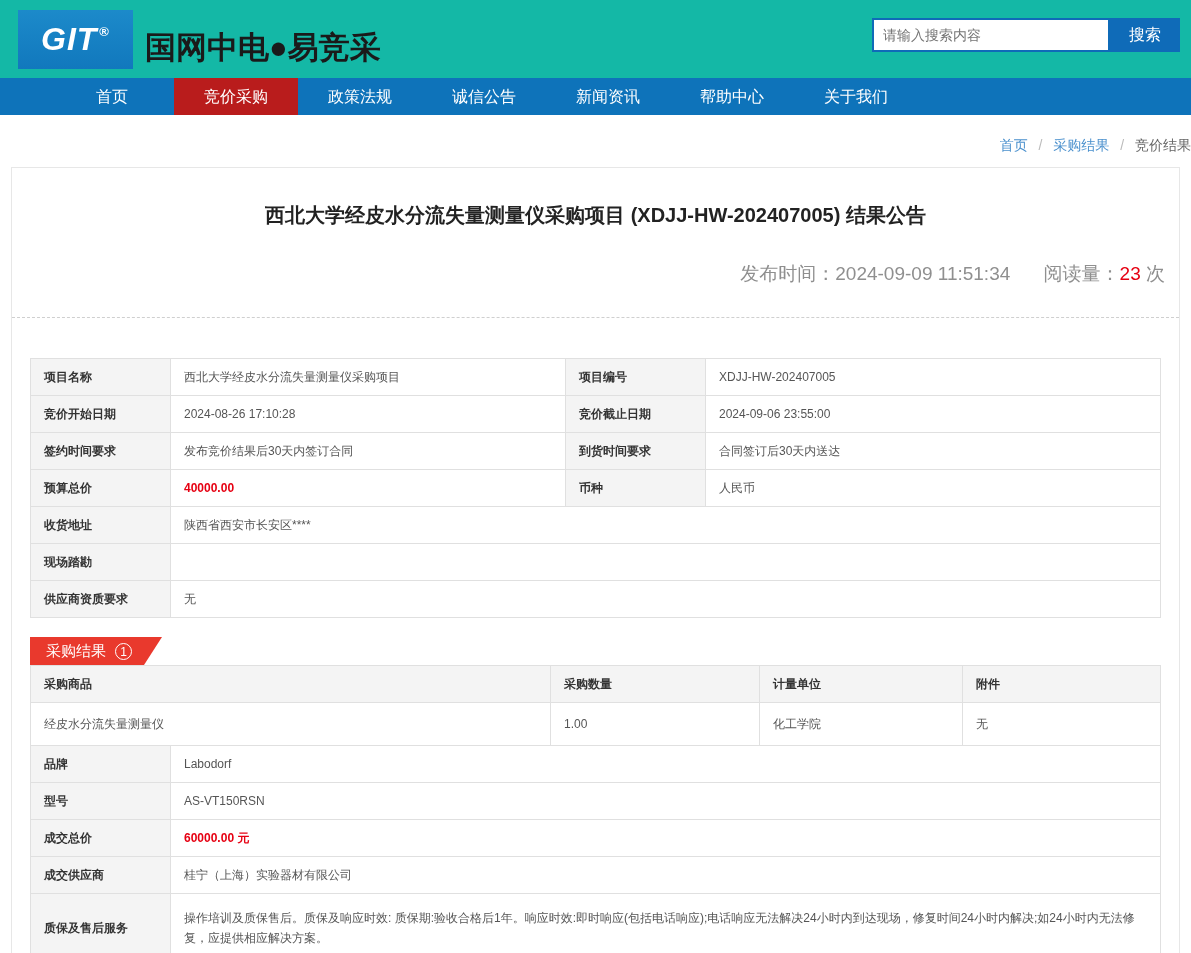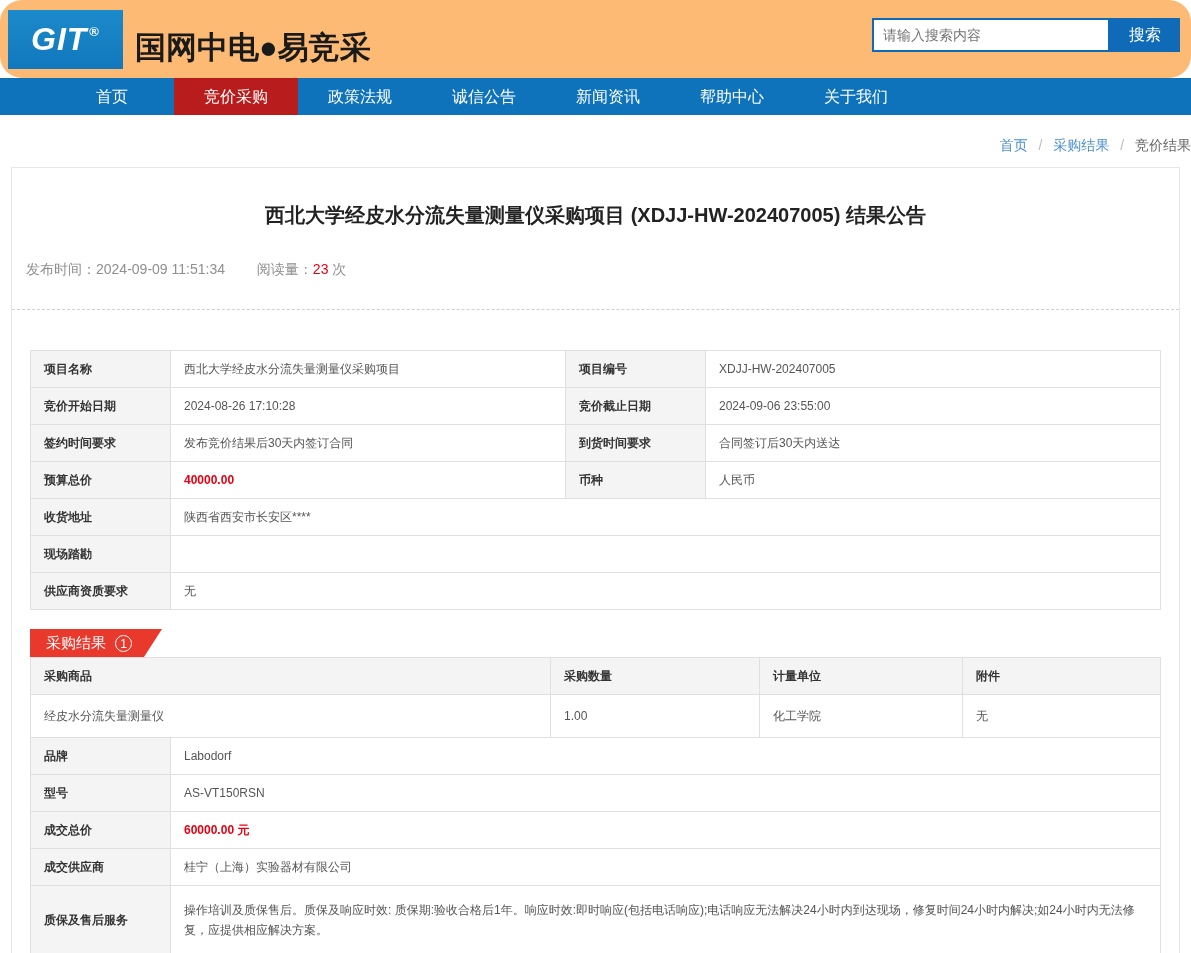--- a/index.html
+++ b/index.html
@@ -1,20 +1,20 @@
 <!DOCTYPE html>
 <html><head>
 <meta charset="utf-8">
 <style>
   * { box-sizing: border-box; margin: 0; padding: 0; }
   html,body { width:1191px; height:953px; overflow:hidden; background:#fff;
     font-family:"Liberation Sans","DejaVu Sans",sans-serif; color:#333; }
 
   
-  .top-header { position:relative; height:78px; background:#fdba74; display:flex; align-items:center; padding-left:8px;border-radius:22px; }
+  .top-header { position:relative; height:78px; background:#14b8a6; display:flex; align-items:center; padding-left:18px; }
   .logo { width:115px; height:59px; background:linear-gradient(180deg,#1c8aca,#1178bd);
     color:#fff; display:flex; align-items:center; justify-content:center;
     font-weight:bold; font-style:italic; font-size:32px; letter-spacing:1px; cursor:pointer; }
   .logo sup { font-size:13px; font-style:normal; margin-left:2px; transform:translateY(-8px); }
   .site-name { margin-left:12px; font-size:31px; font-weight:bold; color:#1a1a1a;margin-top:17px; }
   .search-box { position:absolute; right:11px; top:18px; display:flex; }
   .search-input { width:238px; height:34px; border:2px solid #0f6bb8; padding:0 9px; font-size:14px; color:#333; outline:none; }
   .search-input::placeholder { color:#757575; }
   .search-btn { width:70px; height:34px; background:#0f6bb8; color:#fff; border:none; font-size:16px; cursor:pointer; }
 
@@ -26,21 +26,21 @@
   
   .breadcrumb { padding:22px 0 10px 26px; font-size:14px;text-align:right; }
   .breadcrumb a { color:#4a90cd; text-decoration:none; cursor:pointer; }
   .breadcrumb .sep { color:#bbb; margin:0 7px; }
   .breadcrumb .current { color:#666; }
 
   
   .card { margin:2px 11px 0 11px; border:1px solid #e7e7e7; background:#fff; min-height:900px; }
   .article-head { padding-top:34px; border-bottom:1px dashed #cfcfcf; }
   .article-title { text-align:center; font-size:20px; font-weight:bold; color:#222; padding:0 40px; }
-  .article-meta { text-align:left; font-size:14px; color:#8f8f8f; margin-top:32px; padding-bottom:30px; }
+  .article-meta { text-align:right; font-size:19px; color:#8f8f8f; margin-top:32px; padding-bottom:30px; }
   .article-meta .group { margin:0 14px; }
   .red { color:#e60012; }
   .bold { font-weight:bold; }
 
   .tables-wrap { margin:40px 18px 0 18px; }
   table { width:100%; border-collapse:collapse; font-size:12px; table-layout:fixed; }
   td, th { border:1px solid #e0e0e0; padding:8px 13px; line-height:20px; vertical-align:middle;
     color:#555; text-align:left; word-break:break-all; }
   td.label, th { background:#f4f4f4; color:#333; font-weight:bold; }
   .row-tall td { padding-top:14px; padding-bottom:14px; }

